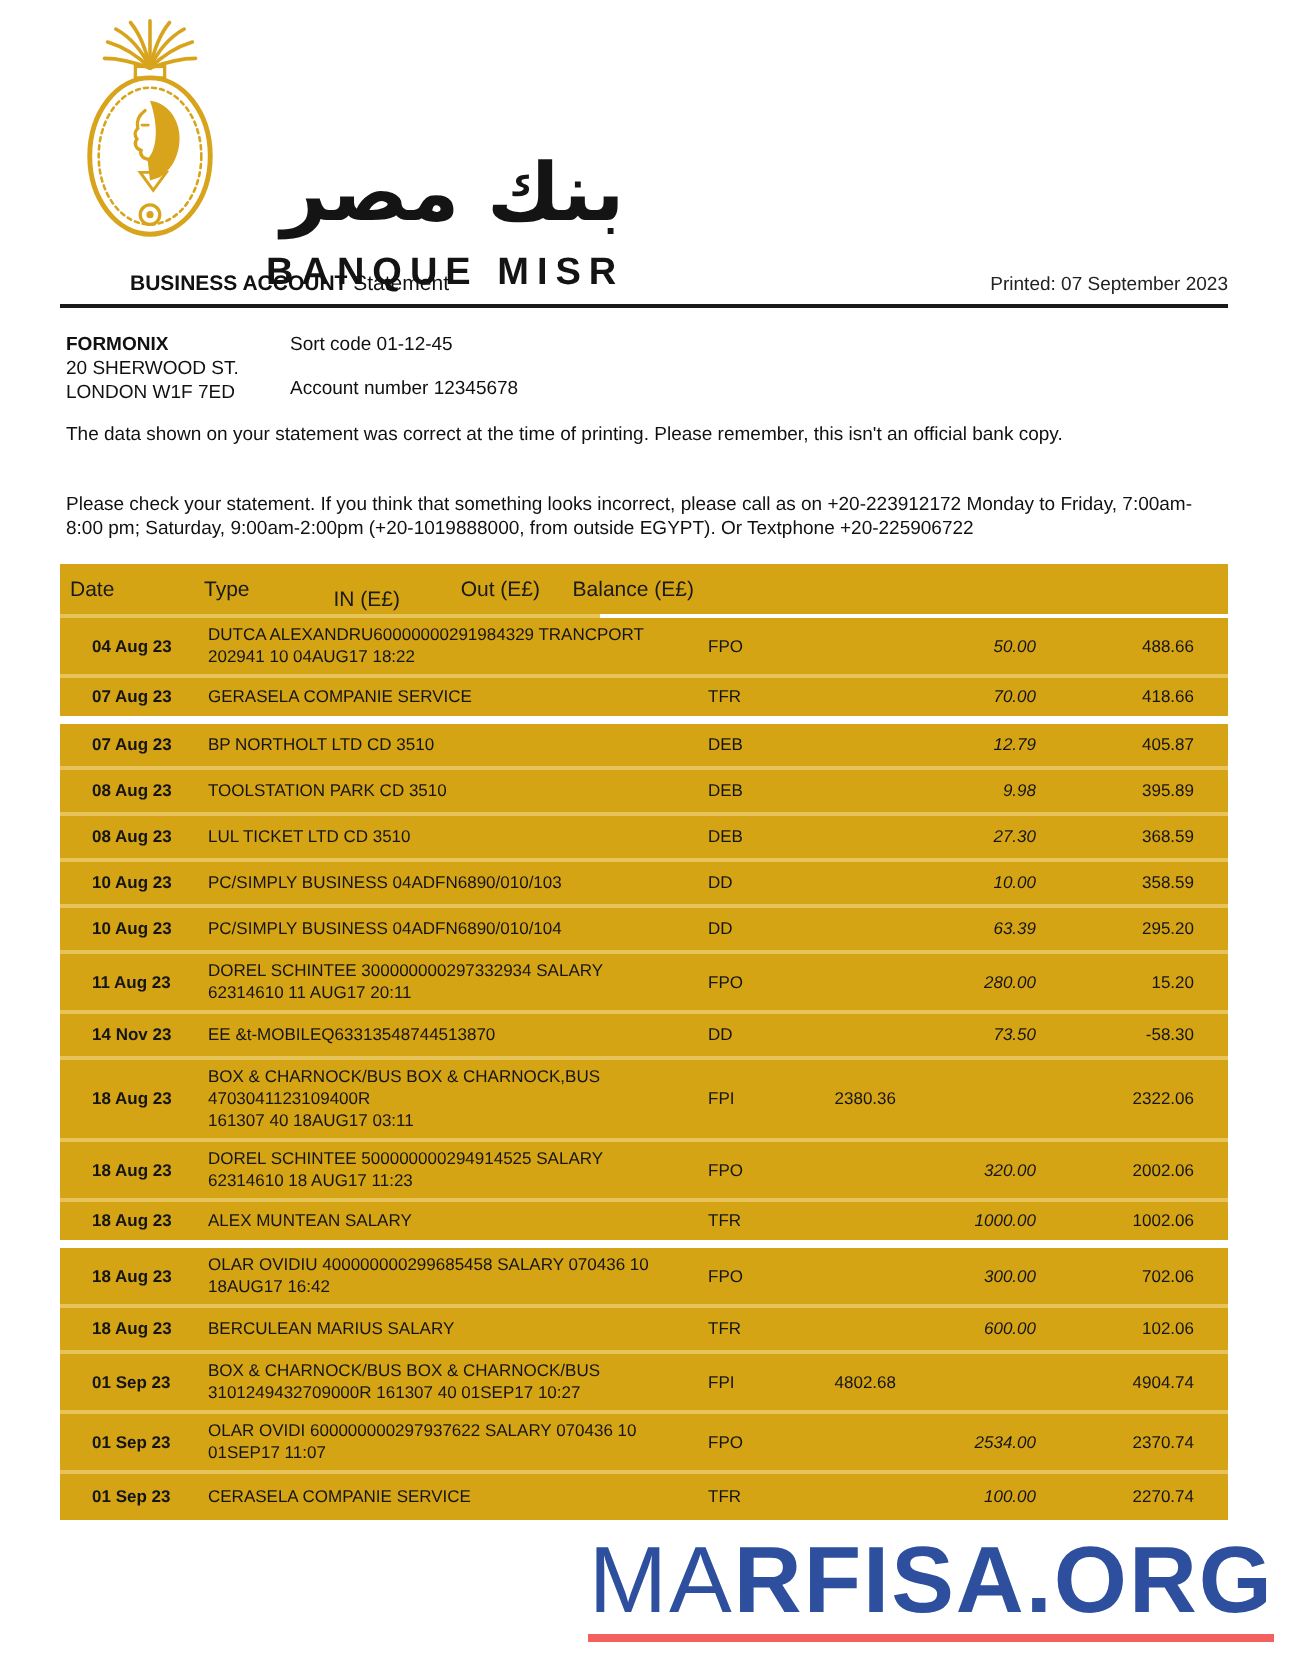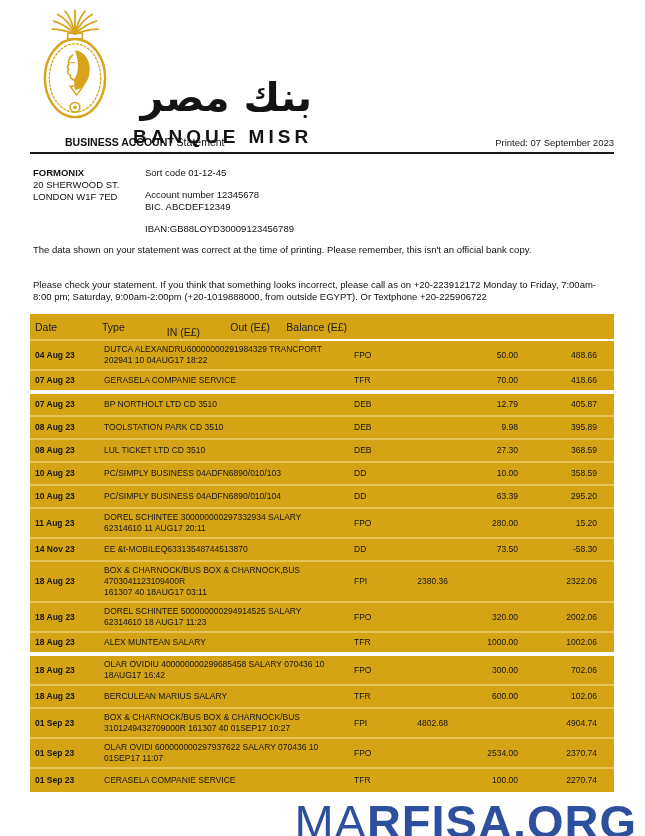--- a/index.html
+++ b/index.html
@@ -61,26 +61,26 @@
   .trow {
     display: flex; align-items: center;
     background: var(--gold);
     min-height: 23px; padding: 3px 0;
     font-size: 8.5px; line-height: 11px; color: #151515;
     border-bottom: 2px solid var(--sep);
   }
   .trow.gap-after { border-bottom: 4px solid #ffffff; }
   .trow:last-child { border-bottom: none; }
   .c { padding: 0 2px; }
-  .c.date { width: 72px; padding-left: 5px; font-weight: 700; flex: 0 0 auto; }
+  .c.date { width: 72px; padding-left: 16px; font-weight: 700; flex: 0 0 auto; }
   .c.desc { width: 250px; flex: 0 0 auto; white-space: pre-line; }
   .c.type { width: 50px; flex: 0 0 auto; }
   .c.num { text-align: right; flex: 0 0 auto; }
   .c.in  { width: 48px; }
-  .c.out { width: 70px; }
+  .c.out { width: 70px; font-style: italic; }
   .c.bal { width: 83px; padding-right: 6px; }
   .h.date { width: 72px; padding-left: 5px; flex: 0 0 auto; }
   .h.desc { width: 250px; flex: 0 0 auto; }
   .h.type { width: 50px; flex: 0 0 auto; }
   .h.num { text-align: right; flex: 0 0 auto; }
   .h.in  { width: 48px; margin-top: 10px; }
   .h.out { width: 70px; }
   .h.bal { width: 83px; padding-right: 6px; }
 
   
@@ -150,24 +150,20 @@
     <div class="acct-left">
       <div class="name">FORMONIX</div>
       <div>20 SHERWOOD ST.</div>
       <div>LONDON W1F 7ED</div>
     </div>
     <div class="acct-right">
       <div class="l">
         <span>Sort code 01-12-45</span>
         <span>Account number 12345678</span>
       </div>
-      <div class="l">
-        <span>BIC. ABCDEF12349</span>
-        <span>IBAN:GB88LOYD30009123456789</span>
-      </div>
     </div>
   </div>
 
   <div class="notice1">The data shown on your statement was correct at the time of printing. Please remember, this isn't an official bank copy.</div>
   <div class="notice2">Please check your statement. If you think that something looks incorrect, please call as on +20-223912172 Monday to Friday, 7:00am-8:00 pm; Saturday, 9:00am-2:00pm (+20-1019888000, from outside EGYPT). Or Textphone +20-225906722</div>
 
   <div class="table">
     <div class="thead">
       <div class="h date">Date</div>
       <div class="h type">Type</div>

